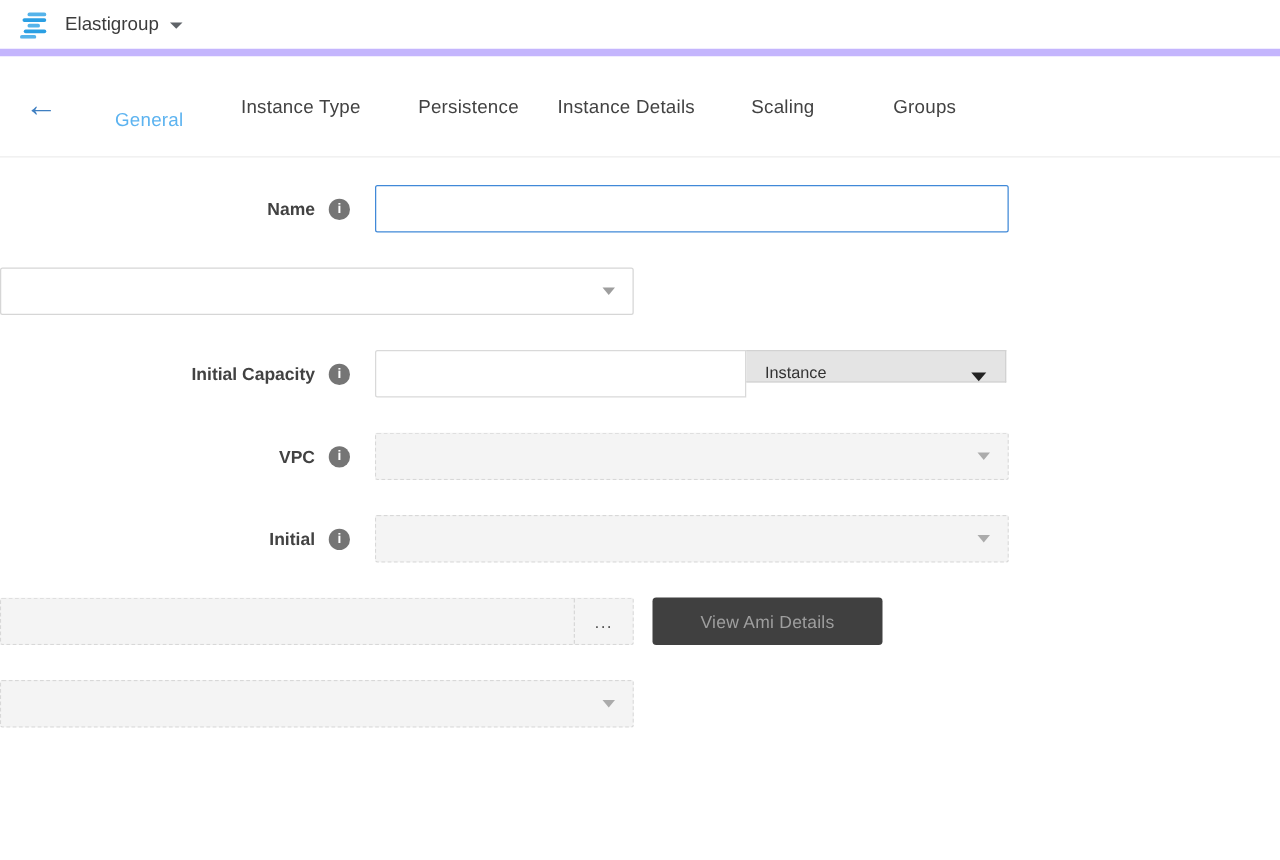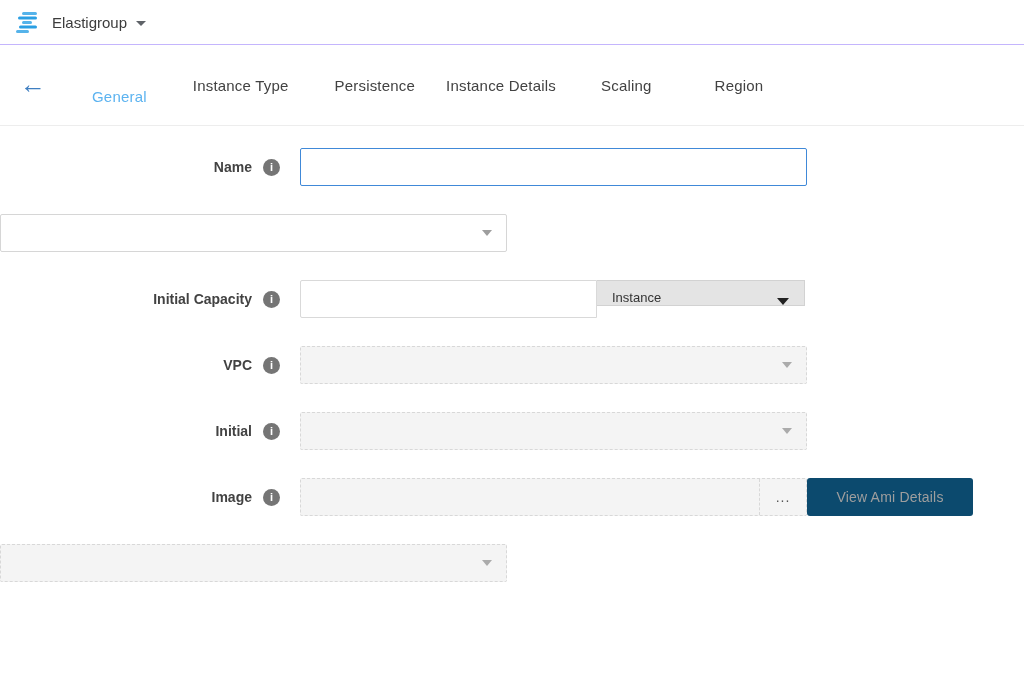--- a/index.html
+++ b/index.html
@@ -1,21 +1,21 @@
 <!DOCTYPE html>
 <html><head>
 <meta charset="utf-8">
 <style>
   * { margin: 0; padding: 0; box-sizing: border-box; }
   html, body { width: 1024px; height: 688px; background: #ffffff;
     font-family: "Liberation Sans", sans-serif; overflow: hidden; }
 
   
   .appbar { height: 45px; display: flex; align-items: center;
-    padding: 0 16px; border-bottom: 1px solid #c4b5fd; }
+    padding: 0 16px; border-bottom: 6px solid #c4b5fd; }
   .app-switcher { display: flex; align-items: center; cursor: pointer; }
   .logo { width: 26px; height: 22px; margin-right: 10px; }
   .app-name { font-size: 15px; color: #3c3c3c; }
   .appbar-caret { width: 0; height: 0; margin-left: 9px; margin-top: 2px;
     border-left: 5px solid transparent; border-right: 5px solid transparent;
     border-top: 5px solid #5f6368; }
 
   
   .wizardbar { height: 81px; display: flex; align-items: center;
     padding-left: 20px; border-bottom: 1px solid #ededed; }
@@ -70,22 +70,22 @@
   .unit-select .caret { border-left-width: 6px; border-right-width: 6px;
     border-top: 7px solid #222; }
 
   
   .input-wrap { width: 100%; height: 38px; border-radius: 2px; display: flex; }
   .image-main { flex: 1; }
   .browse-box { width: 47px; border-left: 1px dashed #d8d8d8; display: flex;
     align-items: center; justify-content: center; font-size: 14px; color: #555;
     letter-spacing: 1px; cursor: pointer; }
 
-  .action-btn { width: 166px; height: 38px; border: none;
-    background: #0c4a6e; color: #9e9e9e; font-size: 14px; border-radius: 3px;
+  .action-btn { margin-left: 15px; width: 184px; height: 38px; border: none;
+    background: #404040; color: #9e9e9e; font-size: 14px; border-radius: 3px;
     font-family: "Liberation Sans", sans-serif; cursor: pointer; letter-spacing: .2px; }
 </style>
 </head>
 <body>
 
 <div class="appbar">
   <div class="app-switcher">
     <svg class="logo" viewBox="0 0 26 22">
       <rect x="6" y="1" width="15" height="3" rx="1.5" fill="#55b3ea"></rect>
       <rect x="2" y="5.5" width="19" height="3" rx="1.5" fill="#2b9fe3"></rect>
@@ -99,21 +99,21 @@
 </div>
 
 <div class="wizardbar">
   <span class="back-arrow">←</span>
   <div class="tabs">
     <span class="tab active">General</span>
     <span class="tab">Instance Type</span>
     <span class="tab">Persistence</span>
     <span class="tab">Instance Details</span>
     <span class="tab">Scaling</span>
-    <span class="tab">Region</span>
+    <span class="tab">Groups</span>
   </div>
 </div>
 
 <div class="form">
 
   <div class="form-row">
     <div class="label-col">
       <span class="field-label">Name</span>
       <span class="info-icon"></span>
     </div>
@@ -165,24 +165,20 @@
     </div>
     <div class="field-col">
       <div class="select disabled">
         <span class="value"></span>
         <span class="caret"></span>
       </div>
     </div>
   </div>
 
   <div class="form-row">
-    <div class="label-col">
-      <span class="field-label">Image</span>
-      <span class="info-icon"></span>
-    </div>
     <div class="field-col">
       <div class="input-wrap disabled">
         <span class="image-main"></span>
         <span class="browse-box">...</span>
       </div>
     </div>
     <button class="action-btn">View Ami Details</button>
   </div>
 
 

